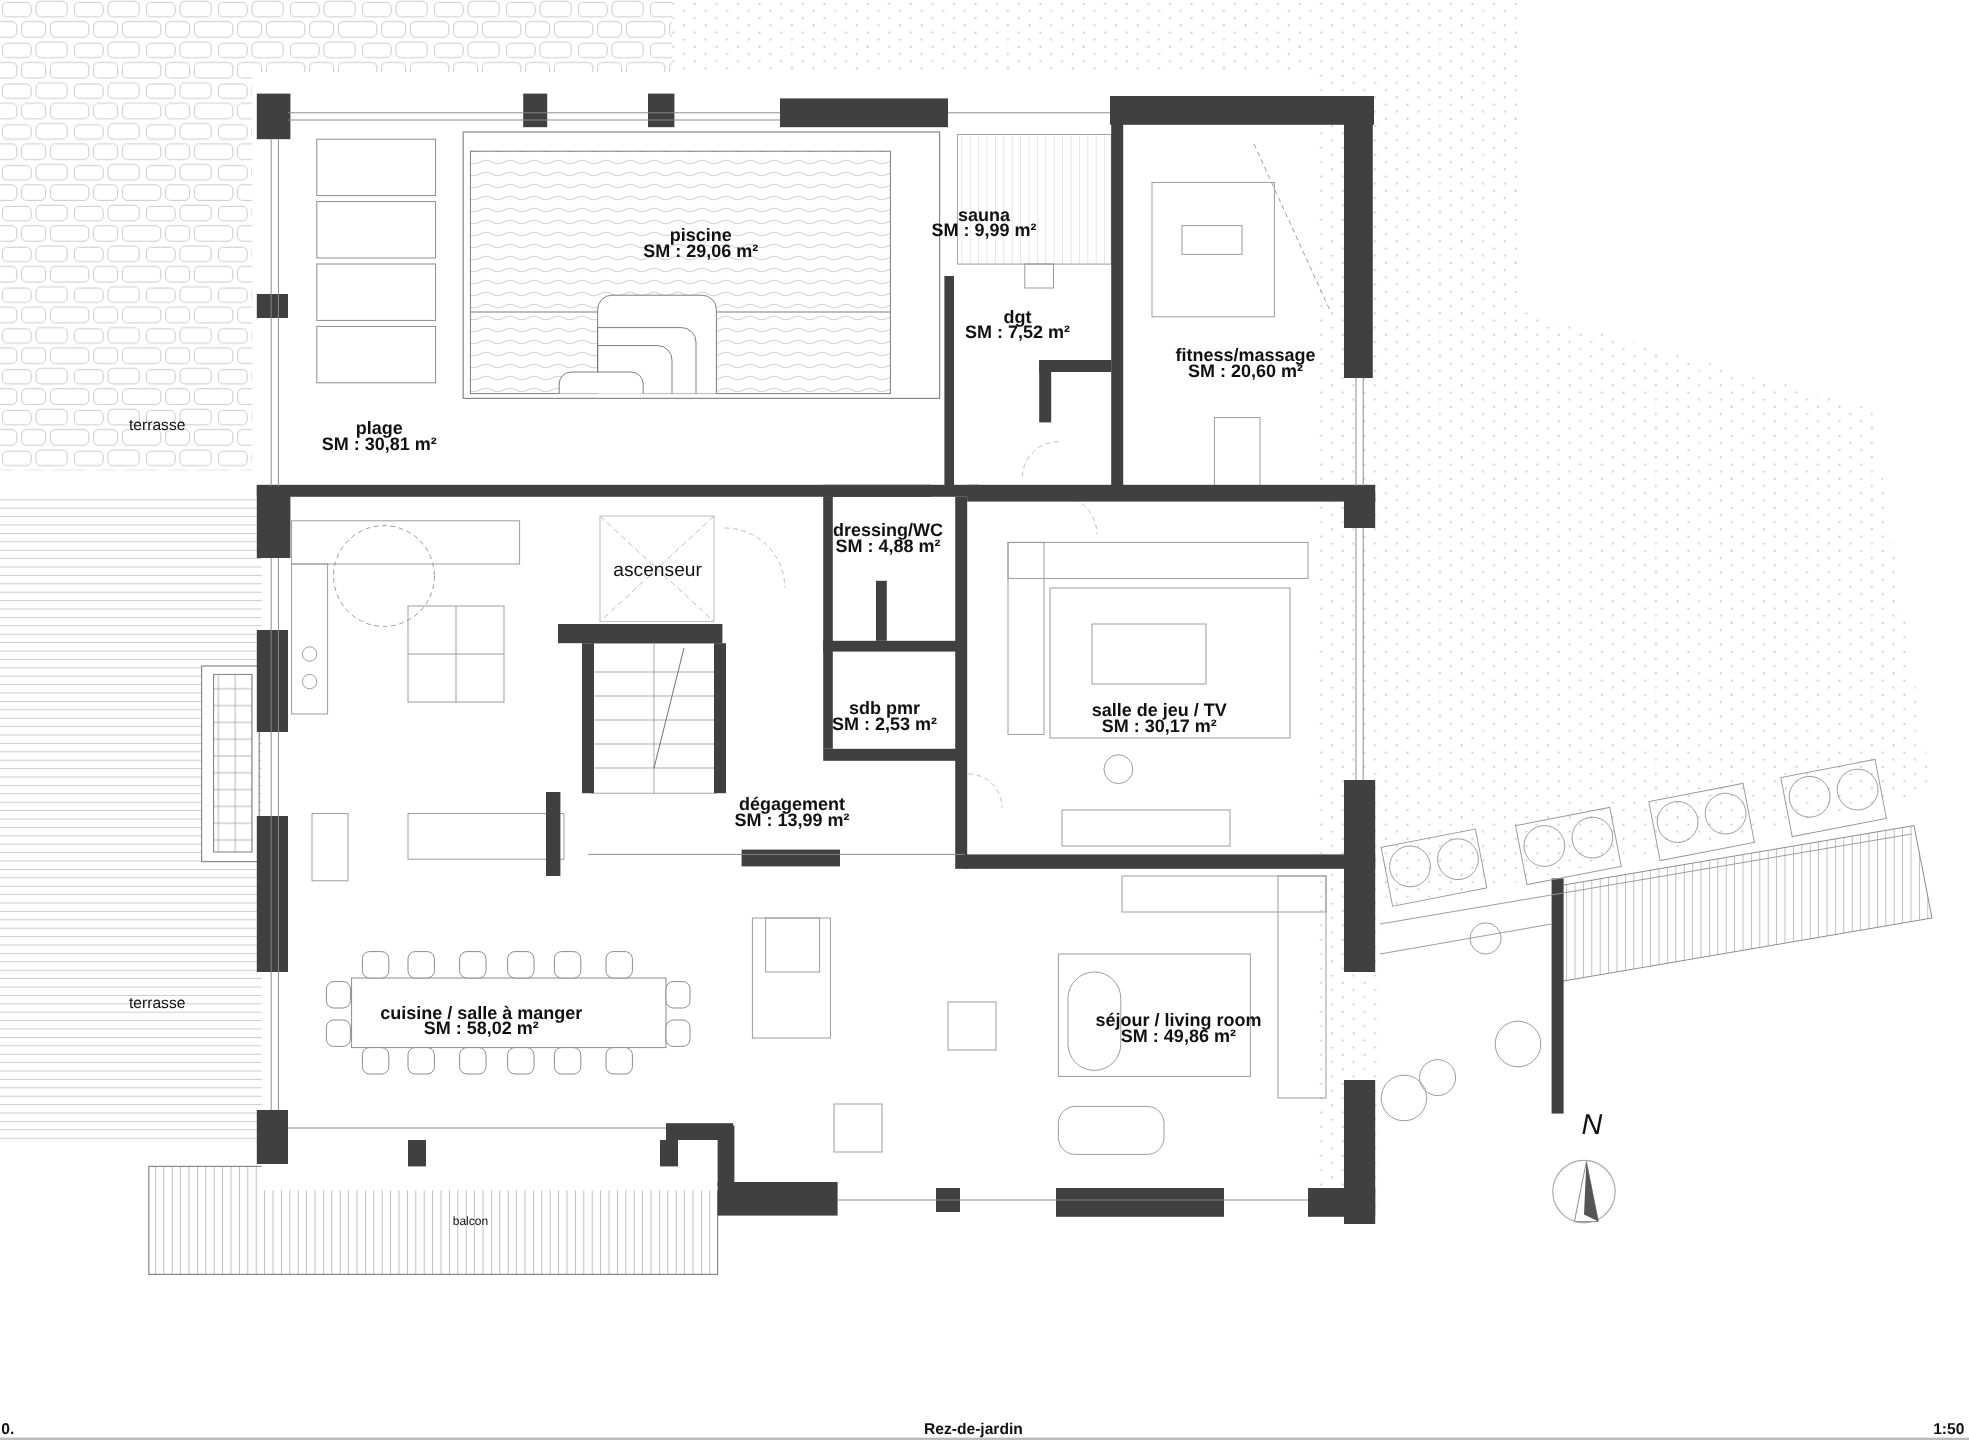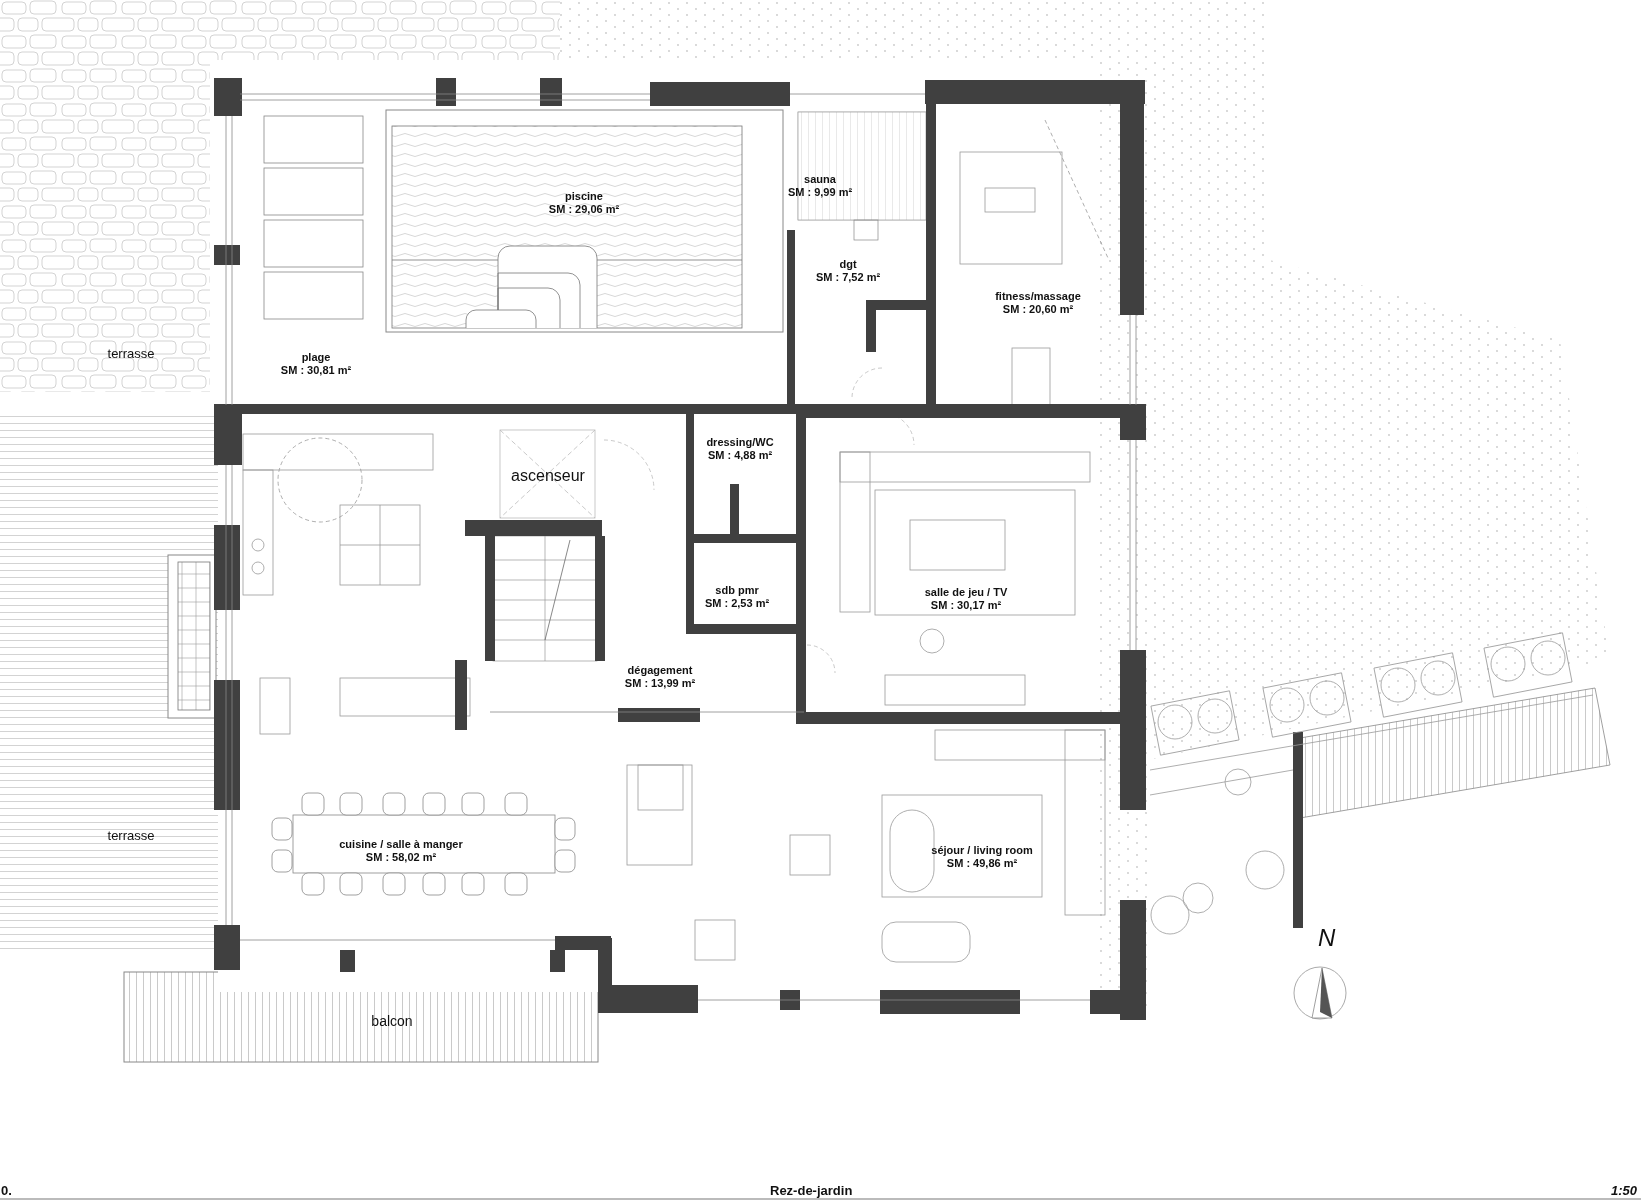--- a/index.html
+++ b/index.html
@@ -1,18 +1,18 @@
 <!DOCTYPE html>
 <html><head>
 <meta charset="utf-8">
 <style>
   html,body{margin:0;padding:0;background:#fff;}
   body{width:1641px;height:1201px;position:relative;overflow:hidden;font-family:"Liberation Sans",sans-serif;color:#111;}
   #plan{position:absolute;left:0;top:0;}
-  .lbl{position:absolute;text-align:center;font-weight:bold;font-size:11px;line-height:13px;color:#111;white-space:nowrap;transform:translateX(-50%);}
+  .lbl{position:absolute;text-align:center;font-weight:bold;font-size:15px;line-height:13px;color:#111;white-space:nowrap;transform:translateX(-50%);}
   .ext{position:absolute;font-size:13px;color:#111;transform:translateX(-50%);white-space:nowrap;}
   .footer{position:absolute;top:1183px;font-size:13px;font-weight:bold;color:#111;}
   .footer-rule{position:absolute;left:0;right:0;top:1198px;height:2px;background:#bbb;}
   .north{position:absolute;left:1318px;top:924px;font-size:24px;font-style:italic;color:#111;}
 </style>
 </head>
 <body>
 
 <svg id="plan" width="1641" height="1201" viewBox="0 0 1641 1201" xmlns="http://www.w3.org/2000/svg">
   <defs>
@@ -308,20 +308,20 @@
     </div>
   <div class="lbl" style="left:401px;top:838px;">
       <div>cuisine / salle à manger</div>
       <div>SM : 58,02 m²</div>
     </div>
 </div>
 
 <div class="ext" style="left:131px;top:346px;">terrasse</div>
 <div class="ext" style="left:548px;top:467px;font-size:16px;">ascenseur</div>
 <div class="ext" style="left:131px;top:828px;">terrasse</div>
-<div class="ext" style="left:392px;top:1013px;font-size:14px;">balcon</div>
+<div class="ext" style="left:392px;top:1013px;font-size:10px;">balcon</div>
 
 <div class="north">N</div>
 
 <div class="footer" style="left:1px;">0.</div>
 <div class="footer" style="left:770px;">Rez-de-jardin</div>
-<div class="footer" style="right:4px;font-style:italic;">1:50</div>
+<div class="footer" style="right:4px;">1:50</div>
 <div class="footer-rule"></div>
 
 </body></html>

